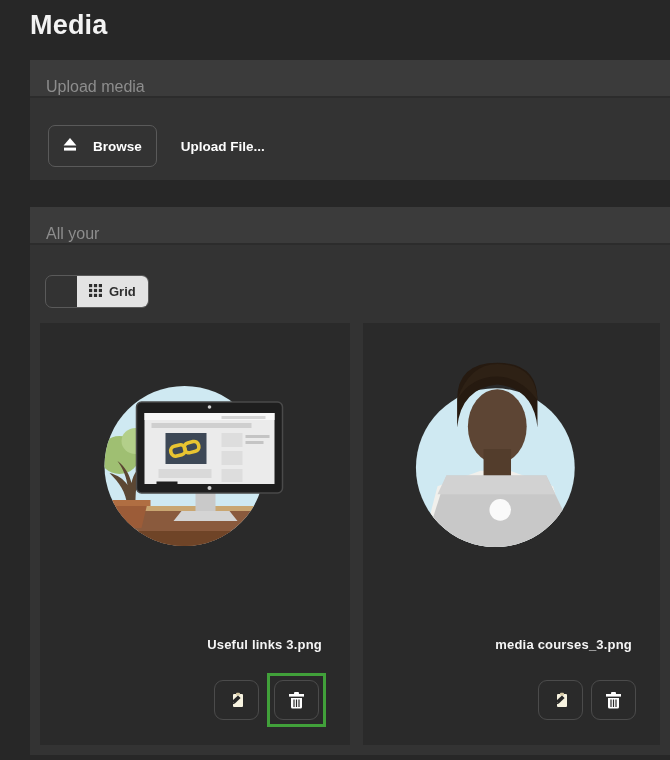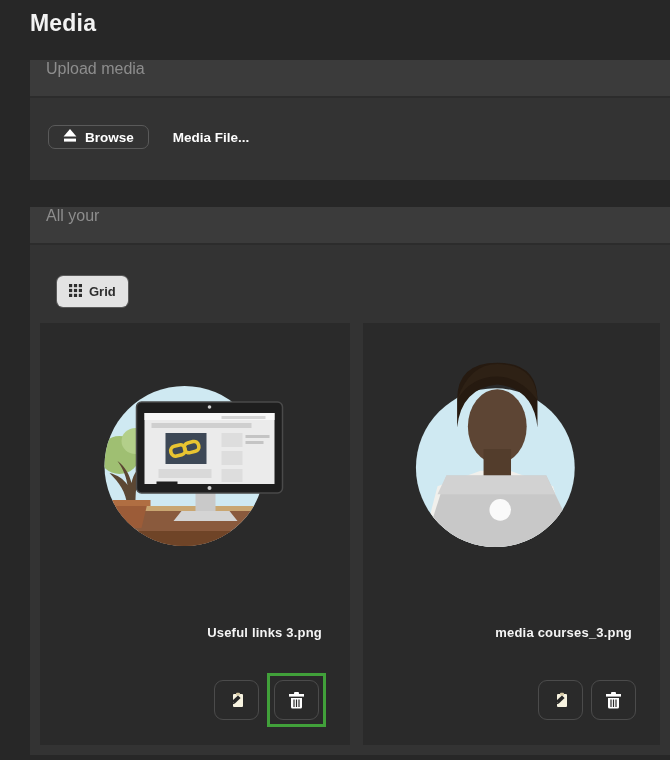--- a/index.html
+++ b/index.html
@@ -1,49 +1,49 @@
 <!DOCTYPE html>
 <html><head>
 <meta charset="utf-8">
 <style>
   html,body{margin:0;padding:0;background:#272727;}
   body{position:relative;width:670px;height:760px;overflow:hidden;
        font-family:"Liberation Sans",sans-serif;-webkit-font-smoothing:antialiased;}
 
-  .page-title{position:absolute;left:30px;top:10px;font-size:23px;font-weight:700;
+  .page-title{position:absolute;left:30px;top:10px;font-size:27px;font-weight:700;
               color:#f3f3f3;letter-spacing:.2px;}
 
   .panel{position:absolute;left:30px;width:640px;background:#333333;box-sizing:border-box;}
   .panel-upload{top:60px;height:120px;}
   .panel-media{top:207px;height:548px;}
   .panel-header{height:36px;background:#3b3b3b;border-bottom:2px solid #2c2c2c;
-                display:flex;align-items:flex-start;padding:0 16px;color:#8d8d8d;
+                display:flex;align-items:flex-end;padding:0 16px;color:#8d8d8d;
                 font-size:16px;font-weight:400;}
 
   .upload-body{display:flex;align-items:center;padding:27px 18px 0;}
-  .browse-btn{display:inline-flex;align-items:center;gap:8px;height:24px;padding:0 14px;
+  .browse-btn{display:inline-flex;align-items:center;gap:16px;height:42px;padding:0 14px;
               background:transparent;border:1px solid #5a5a5a;border-radius:7px;
               color:#ffffff;font-size:13.5px;font-weight:700;cursor:pointer;}
   .select-file{margin-left:24px;color:#fdfdfd;font-size:13.5px;font-weight:700;}
 
   .media-body{padding:30px 10px 0;}
-  .toggle{display:inline-flex;margin-left:16px;border:1px solid #5a5a5a;border-radius:7px;
-          overflow:hidden;}
+  .toggle{display:inline-flex;margin-left:5px;border:1px solid #5a5a5a;border-radius:7px;
+          overflow:hidden;padding-left:31px;}
   .toggle-btn{display:inline-flex;align-items:center;gap:7px;height:31px;padding:0 12px;
               font-size:13px;font-weight:700;background:transparent;border:none;
               color:#ffffff;cursor:pointer;font-family:inherit;}
   .toggle-btn.active{background:#e3e3e3;color:#2d2d2d;}
 
   .cards{display:flex;gap:13px;margin-top:15px;}
   .card{position:relative;height:422px;background:#2a2a2a;}
   .card-1{width:310px;}
   .card-2{flex:1;}
   .thumb{position:absolute;left:0;top:0;width:100%;height:260px;}
   .thumb svg{display:block;width:100%;height:100%;}
-  .filename{position:absolute;right:28px;top:302px;font-size:13px;font-weight:600;
+  .filename{position:absolute;right:28px;top:314px;font-size:13px;font-weight:600;
             color:#f5f5f5;letter-spacing:.2px;}
   .actions{position:absolute;right:24px;top:350px;height:54px;display:flex;
            align-items:center;gap:8px;}
   .icon-btn{width:45px;height:40px;background:transparent;border:1px solid #4b4b4b;
             border-radius:9px;display:flex;align-items:center;justify-content:center;
             padding:0;cursor:pointer;}
   .icon-btn .ic{display:flex;}
   .hl{display:inline-flex;border:3px solid #41a03a;padding:4px;}
 </style>
 </head>
@@ -58,21 +58,21 @@
   <div class="upload-body">
     <button class="browse-btn">
       <span class="ic">
         <svg width="14" height="13" viewBox="0 0 14 13">
             <path d="M7 0 L13.4 7.6 H0.6 Z" fill="#ffffff"></path>
             <rect x="1" y="9.6" width="12" height="3" fill="#ffffff"></rect>
           </svg>
       </span>
       <span>Browse</span>
     </button>
-    <span class="select-file">Media File...</span>
+    <span class="select-file">Upload File...</span>
   </div>
 </section>
 
 <section class="panel panel-media">
   <div class="panel-header">
     <span>All your</span>
   </div>
   <div class="media-body">
 
     <div class="toggle">

